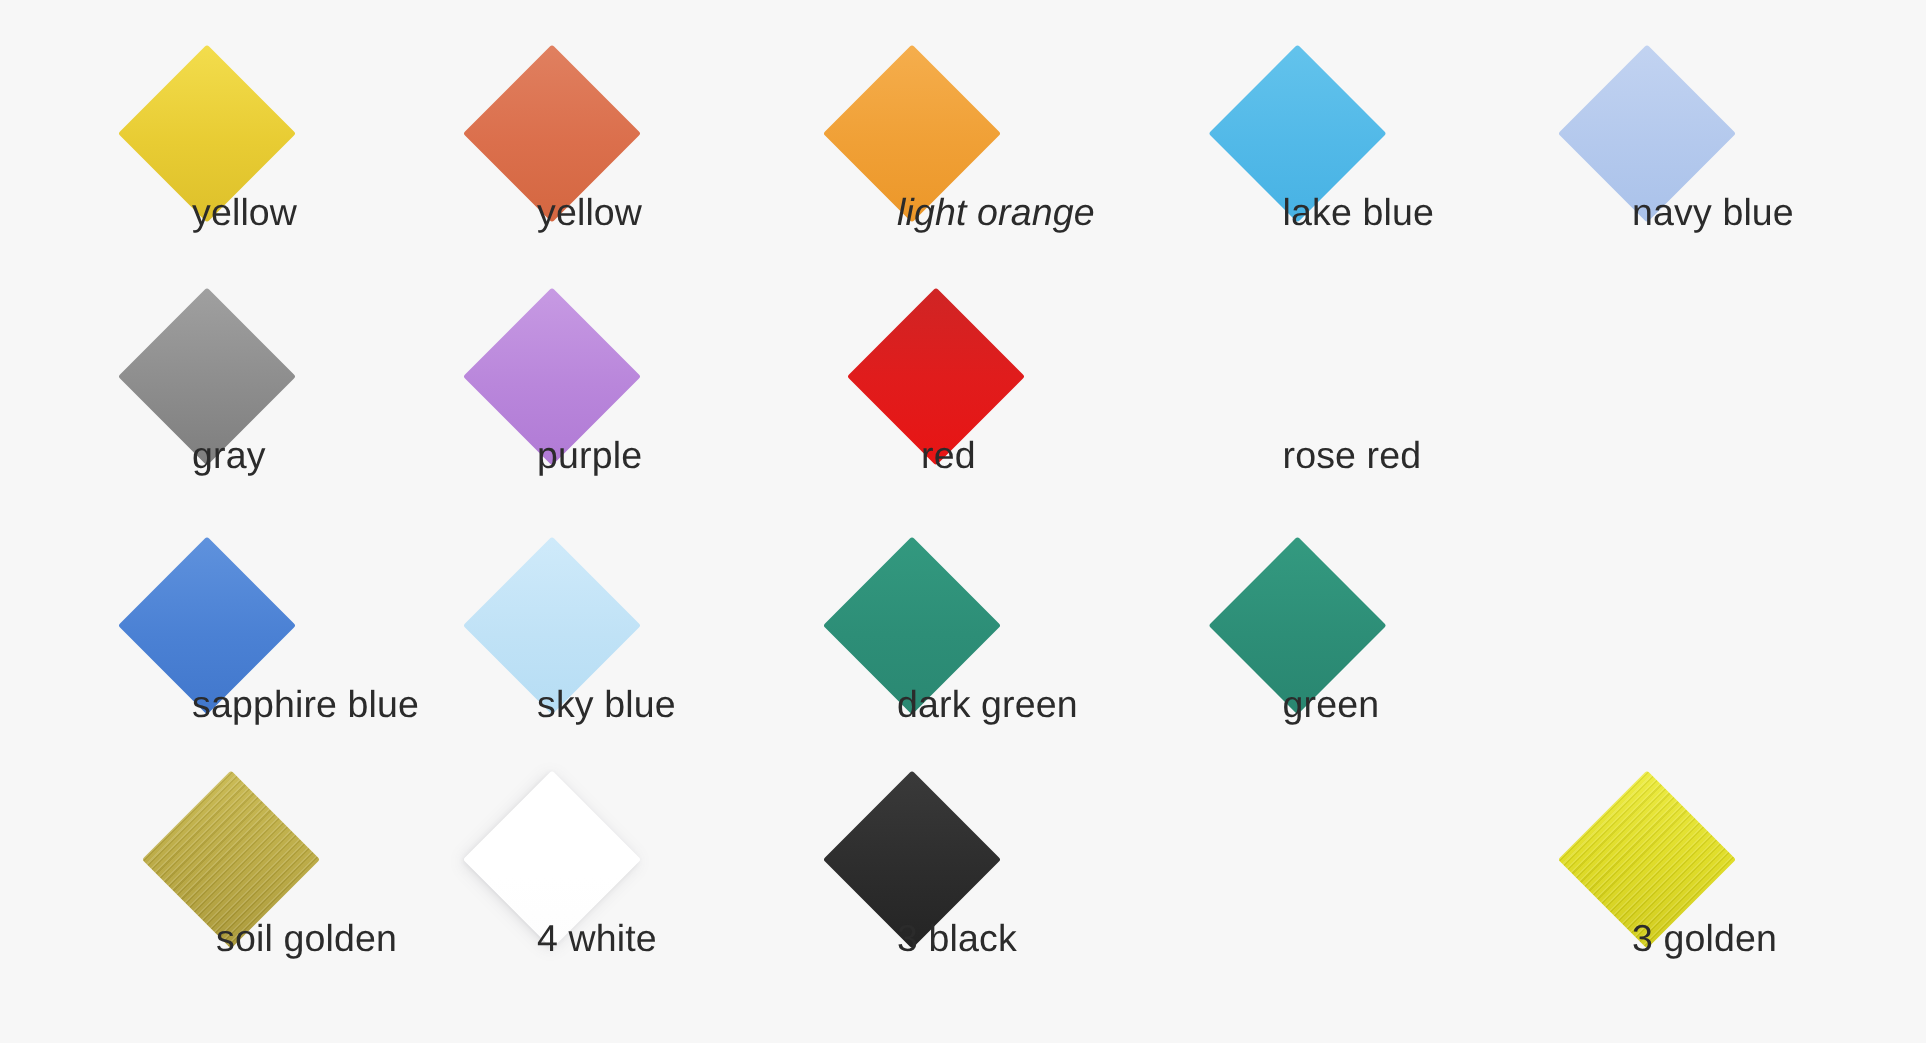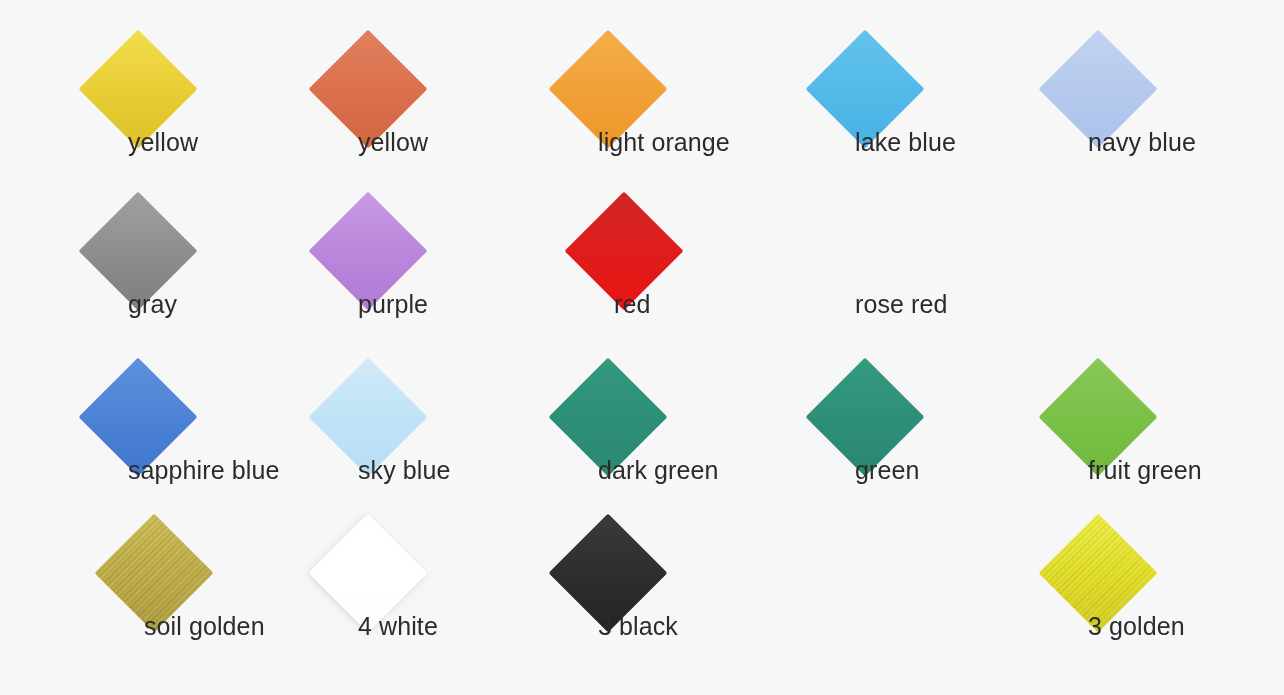--- a/index.html
+++ b/index.html
@@ -105,21 +105,21 @@
         <div class="diamond" title="yellow" style="background: linear-gradient(135deg, rgb(243, 221, 77) 0%, rgb(232, 204, 51) 55%, rgb(221, 192, 43) 100%);"></div>
       </div>
       <div class="swatch-label">yellow</div>
     </div>
     <div class="swatch-cell" style="left: 288px; top: 24px;">
       <div class="diamond-wrap">
         <div class="diamond" title="orange" style="background: linear-gradient(135deg, rgb(224, 128, 96) 0%, rgb(219, 111, 76) 55%, rgb(212, 103, 65) 100%);"></div>
       </div>
       <div class="swatch-label">yellow</div>
     </div>
-    <div class="swatch-cell" style="left: 528px; top: 24px;">
+    <div class="swatch-cell" style="left: 528px; top: 24px; font-style: italic;">
       <div class="diamond-wrap">
         <div class="diamond" title="light orange" style="background: linear-gradient(135deg, rgb(245, 174, 77) 0%, rgb(240, 160, 54) 55%, rgb(236, 151, 41) 100%);"></div>
       </div>
       <div class="swatch-label">light orange</div>
     </div>
     <div class="swatch-cell" style="left: 785px; top: 24px;">
       <div class="diamond-wrap">
         <div class="diamond" title="lake blue" style="background: linear-gradient(135deg, rgb(99, 195, 236) 0%, rgb(82, 185, 232) 55%, rgb(71, 178, 228) 100%);"></div>
       </div>
       <div class="swatch-label">lake blue</div>
@@ -171,26 +171,20 @@
         <div class="diamond" title="dark green" style="background: linear-gradient(135deg, rgb(51, 153, 127) 0%, rgb(45, 142, 119) 55%, rgb(42, 136, 114) 100%);"></div>
       </div>
       <div class="swatch-label">dark green</div>
     </div>
     <div class="swatch-cell" style="left: 785px; top: 352px;">
       <div class="diamond-wrap">
         <div class="diamond" title="green" style="background: linear-gradient(135deg, rgb(52, 154, 128) 0%, rgb(45, 142, 119) 55%, rgb(41, 134, 112) 100%);"></div>
       </div>
       <div class="swatch-label">green</div>
     </div>
-    <div class="swatch-cell" style="left: 1018px; top: 352px;">
-      <div class="diamond-wrap">
-        <div class="diamond" title="fruit green" style="background: linear-gradient(135deg, rgb(136, 200, 87) 0%, rgb(122, 191, 70) 55%, rgb(114, 185, 62) 100%);"></div>
-      </div>
-      <div class="swatch-label">fruit green</div>
-    </div>
     <div class="swatch-cell" style="left: 74px; top: 508px;">
       <div class="diamond-wrap">
         <div class="diamond metal-v" title="soil golden" style="background: linear-gradient(135deg, rgb(200, 184, 78) 0%, rgb(185, 168, 63) 50%, rgb(168, 150, 52) 100%);"></div>
       </div>
       <div class="swatch-label">soil golden</div>
     </div>
     <div class="swatch-cell" style="left: 288px; top: 508px;">
       <div class="diamond-wrap">
         <div class="diamond soft-shadow" title="4 white" style="background: linear-gradient(135deg, rgb(255, 255, 255) 0%, rgb(255, 255, 255) 60%, rgb(253, 253, 253) 100%);"></div>
       </div>

